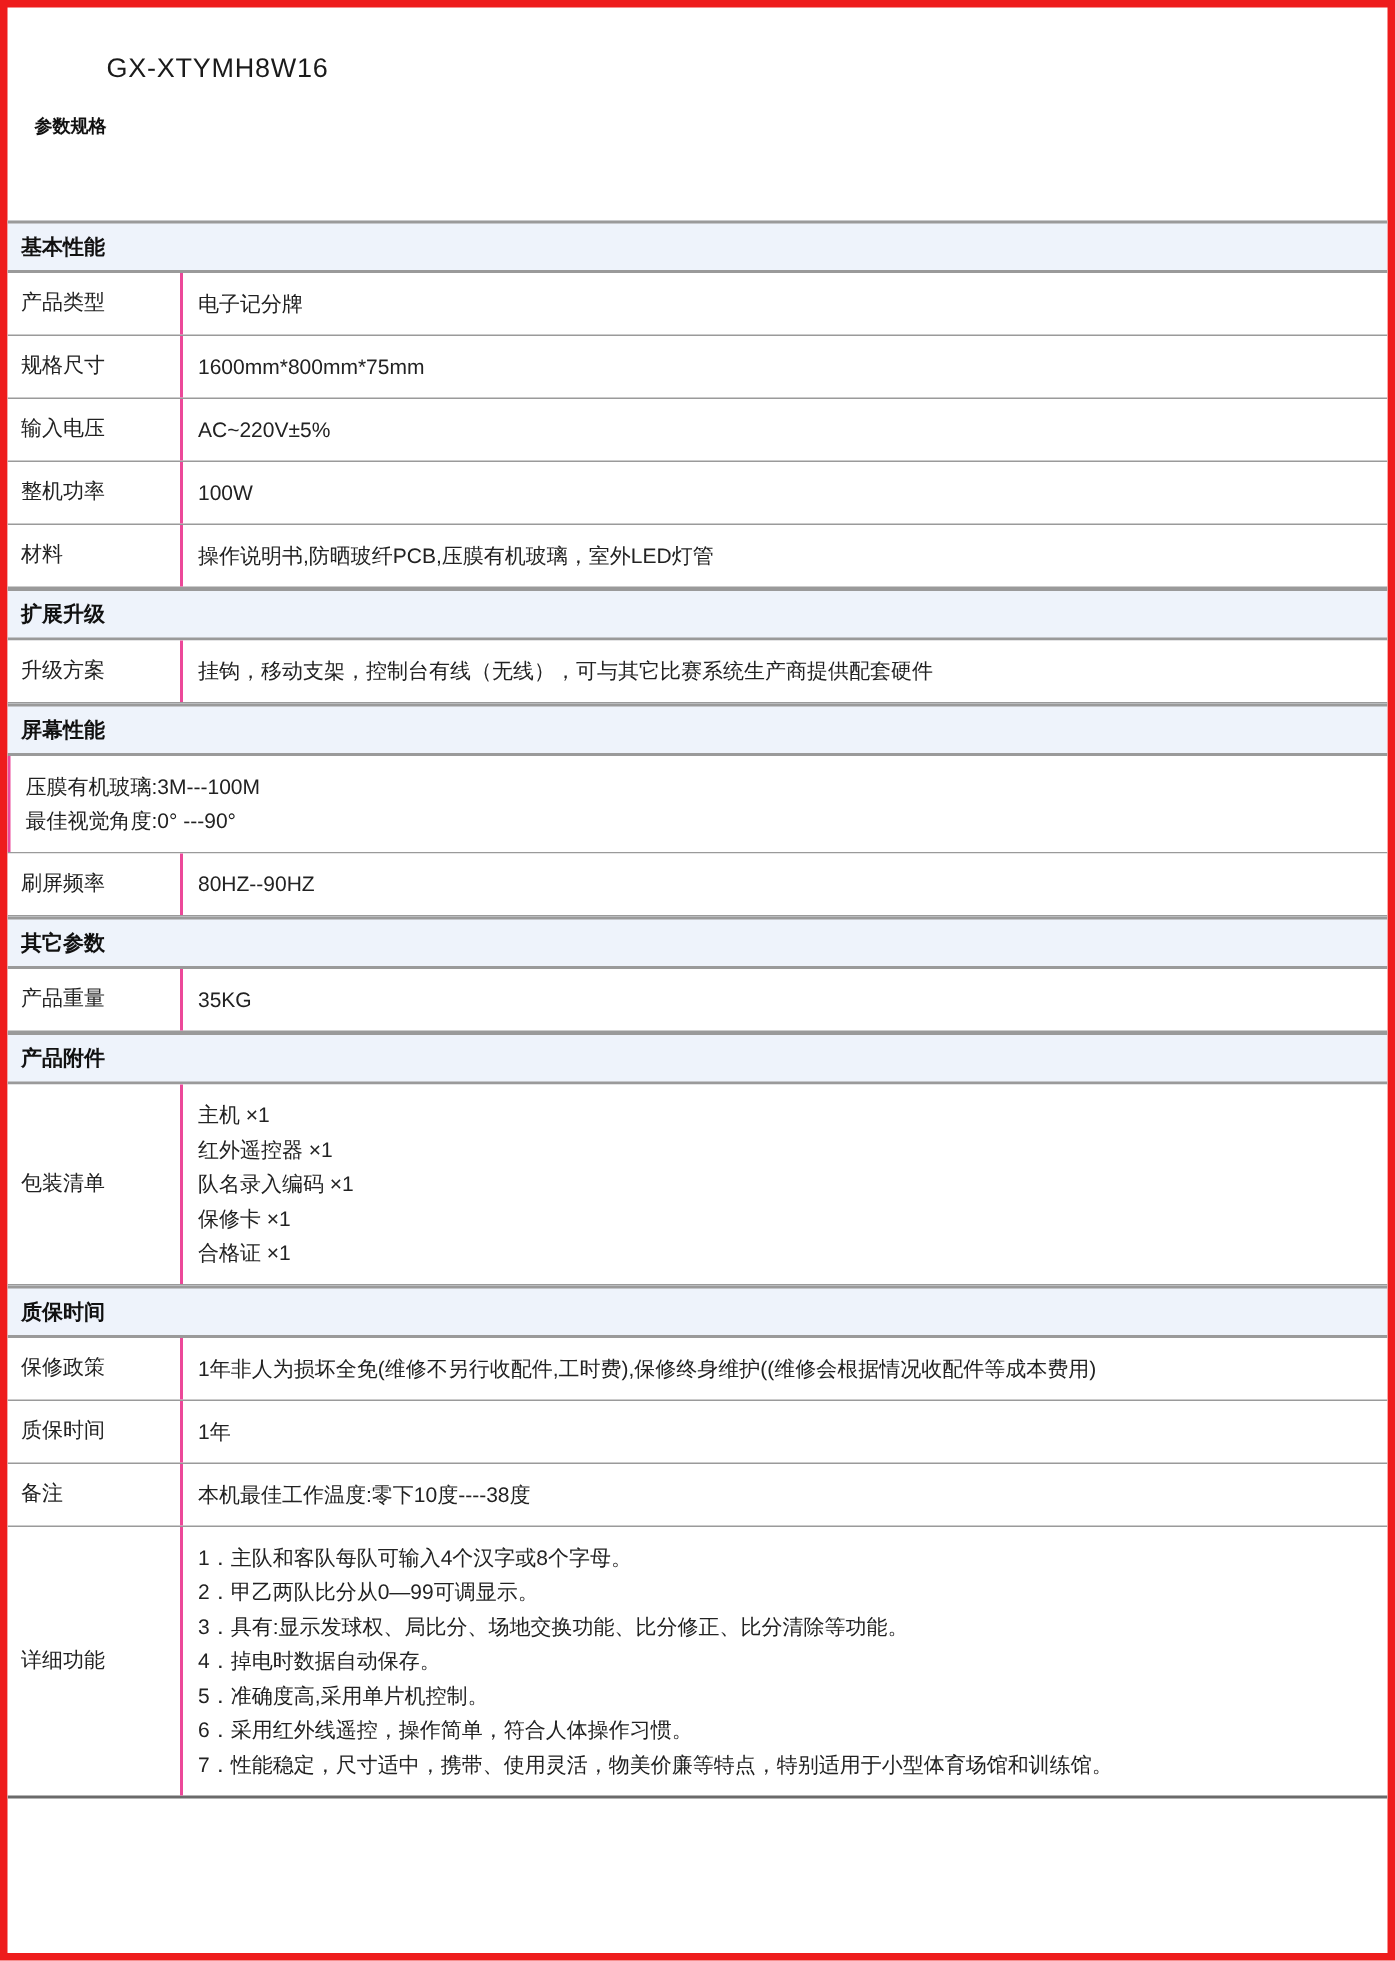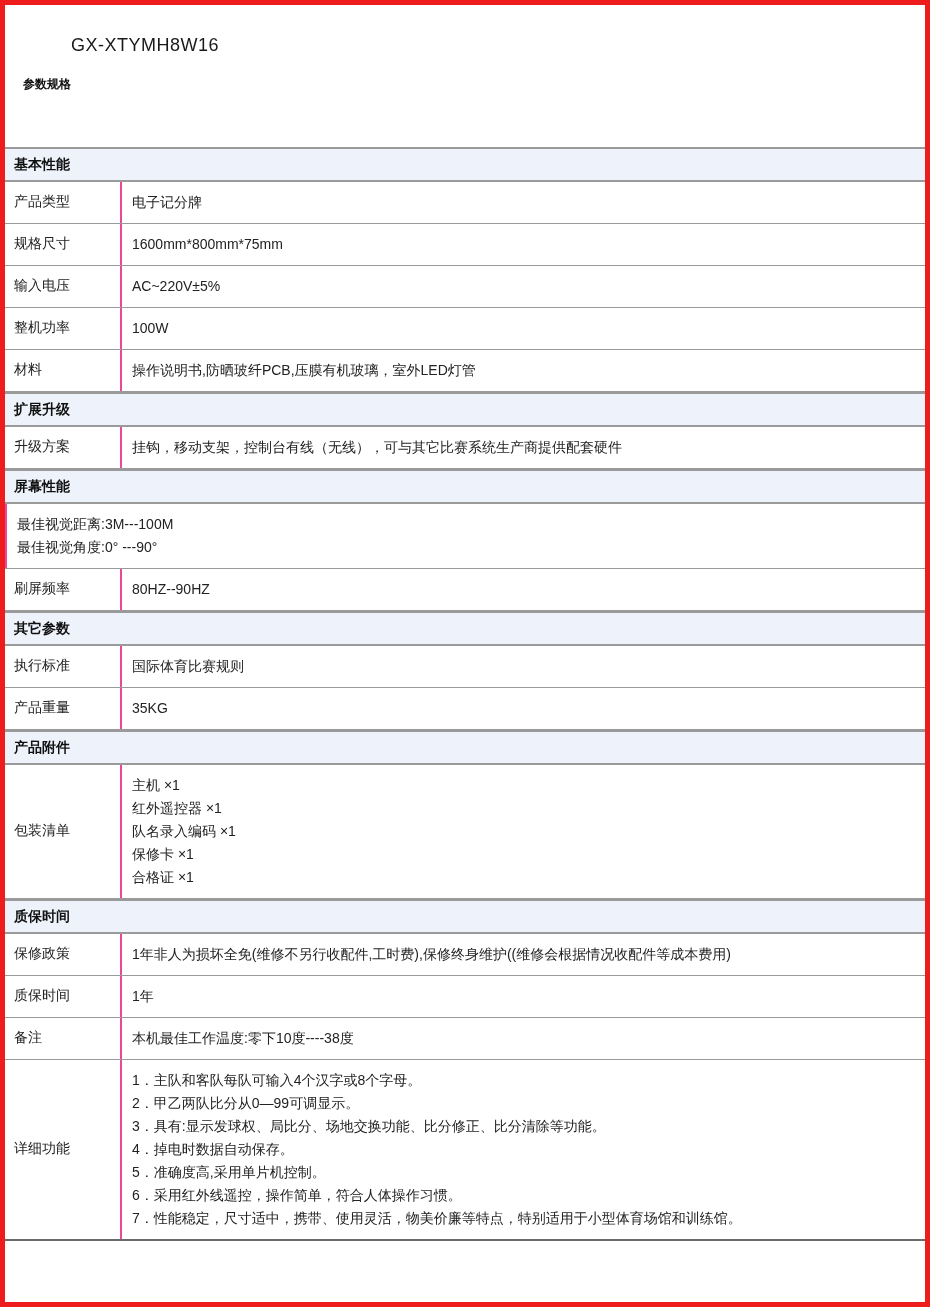--- a/index.html
+++ b/index.html
@@ -115,37 +115,31 @@
     <div class="section-header">扩展升级</div>
     <div class="spec-row">
       <div class="label-cell">升级方案</div>
       <div class="value-cell">
         <div class="value-line">挂钩，移动支架，控制台有线（无线），可与其它比赛系统生产商提供配套硬件</div>
       </div>
     </div>
     <div class="section-header">屏幕性能</div>
     <div class="spec-row">
       <div class="value-cell">
-        <div class="value-line">最佳视觉距离:3M---100M</div>
+        <div class="value-line">压膜有机玻璃:3M---100M</div>
         <div class="value-line">最佳视觉角度:0°  ---90°</div>
       </div>
     </div>
     <div class="spec-row">
       <div class="label-cell">刷屏频率</div>
       <div class="value-cell">
         <div class="value-line">80HZ--90HZ</div>
       </div>
     </div>
     <div class="section-header">其它参数</div>
-    <div class="spec-row">
-      <div class="label-cell">执行标准</div>
-      <div class="value-cell">
-        <div class="value-line">国际体育比赛规则</div>
-      </div>
-    </div>
     <div class="spec-row">
       <div class="label-cell">产品重量</div>
       <div class="value-cell">
         <div class="value-line">35KG</div>
       </div>
     </div>
     <div class="section-header">产品附件</div>
     <div class="spec-row">
       <div class="label-cell">包装清单</div>
       <div class="value-cell">

